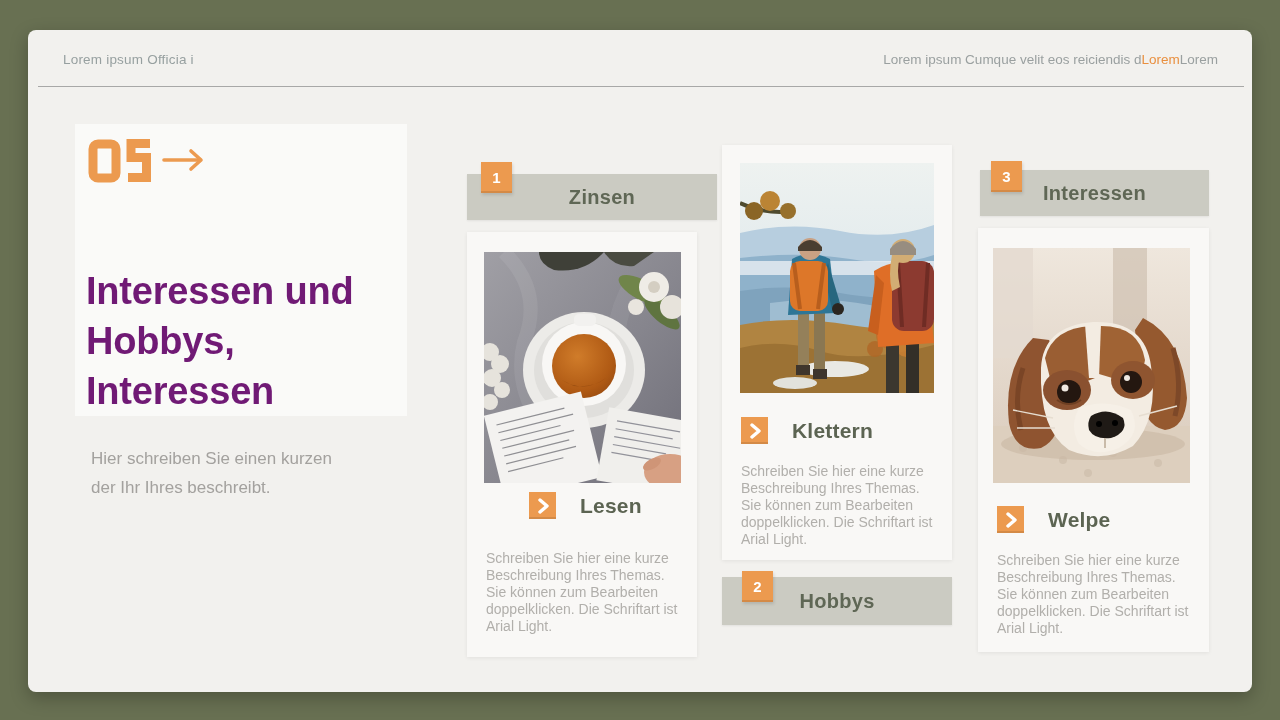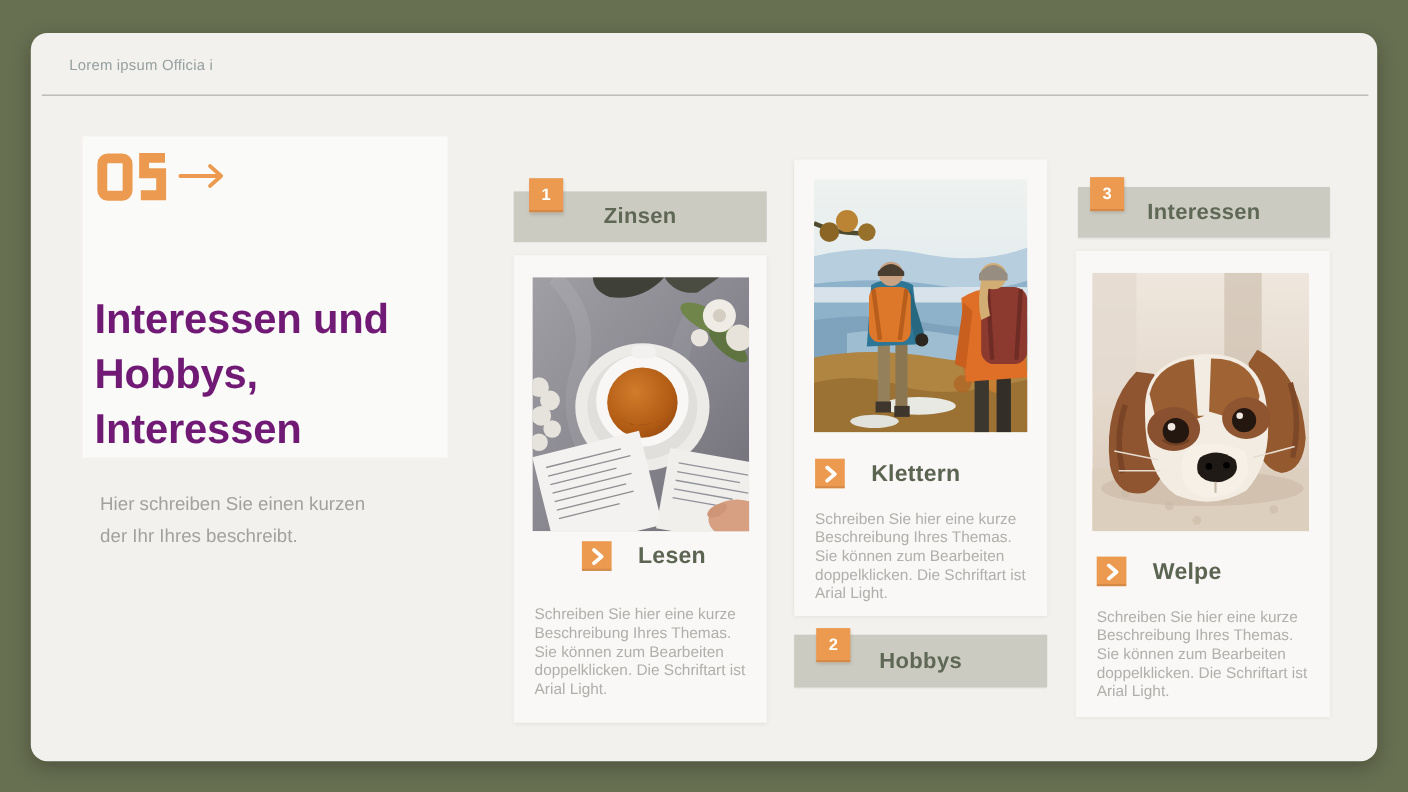--- a/index.html
+++ b/index.html
@@ -3,21 +3,21 @@
 <meta charset="utf-8">
 <style>
   html,body{margin:0;padding:0;}
   body{
     width:1280px;height:720px;position:relative;overflow:hidden;
     background:#687052;
     font-family:"Liberation Sans", sans-serif;
   }
   .slide{
     position:absolute;left:28px;top:30px;width:1224px;height:662px;
-    background:#f2f1ee;border-radius:15px;overflow:hidden;
+    background:#f2f1ee;border-radius:8px;overflow:hidden;
     box-shadow:0 6px 18px rgba(0,0,0,0.25);
   }
   
   .hdr-left{
     position:absolute;left:35px;top:22px;font-size:13.5px;color:#97a0a0;letter-spacing:.2px;
   }
   .hdr-right{
     position:absolute;right:34px;top:22px;font-size:13.5px;color:#9aa0a0;white-space:nowrap;
   }
   .hdr-right .orange{color:#e98f3f;}
@@ -68,39 +68,40 @@
     font-size:14px;line-height:17px;color:#b1afab;
   }
   .vh{position:absolute;width:1px;height:1px;overflow:hidden;clip:rect(0 0 0 0);white-space:nowrap;}
 </style>
 </head>
 <body>
 
 <div class="slide">
 
   <div class="hdr-left">Lorem ipsum Officia i</div>
+  <div class="hdr-right"><span>Lorem ipsum Cumque velit eos reiciendis d</span><span class="orange">Lorem</span><span>Lorem</span></div>
   <div class="divider"></div>
 
   <div class="hero-panel"></div>
   <div class="num-block">
     <span class="vh">05</span>
     <svg width="130" height="50" viewBox="0 0 130 50">
       <rect x="7" y="8" width="23" height="34" rx="5" fill="none" stroke="#ec9a4f" stroke-width="9"></rect>
       <path d="M64 7.5 L45 7.5 L45 21.5 L60.5 21.5 L60.5 41.5 L42 41.5" fill="none" stroke="#ec9a4f" stroke-width="9" stroke-linejoin="miter"></path>
       <g>
         <line x1="78" y1="24" x2="114" y2="24" stroke="#ec9a4f" stroke-width="3.6" stroke-linecap="round"></line>
         <path d="M105 15 L115 24 L105 33" fill="none" stroke="#ec9a4f" stroke-width="3.6" stroke-linecap="round" stroke-linejoin="round"></path>
       </g>
     </svg>
   </div>
   <div class="page-title">Interessen und Hobbys, Interessen</div>
   <div class="page-subtitle">Hier schreiben Sie einen kurzen der Ihr Ihres beschreibt.</div>
 
   <div class="badge" style="left:453px;top:132px;">1</div>
-  <div class="bar" style="left:439px;top:144px;width:230px;">Zinsen</div>
+  <div class="bar" style="left:439px;top:144px;width:230px;padding-left:20px;">Zinsen</div>
   <div class="card" style="left:439px;top:202px;width:230px;height:425px;">
     <svg class="card-img" style="left:17px;top:20px;" width="197" height="231" viewBox="0 0 197 231">
       <defs>
         <linearGradient id="fab" x1="0" y1="0" x2="1" y2="1">
           <stop offset="0" stop-color="#a09fa5"></stop>
             <stop offset=".55" stop-color="#87868e"></stop>
             <stop offset="1" stop-color="#6f6e78"></stop>
         </linearGradient>
         <radialGradient id="tea" cx=".4" cy=".35" r=".9">
           <stop offset="0" stop-color="#d07c2a"></stop>

